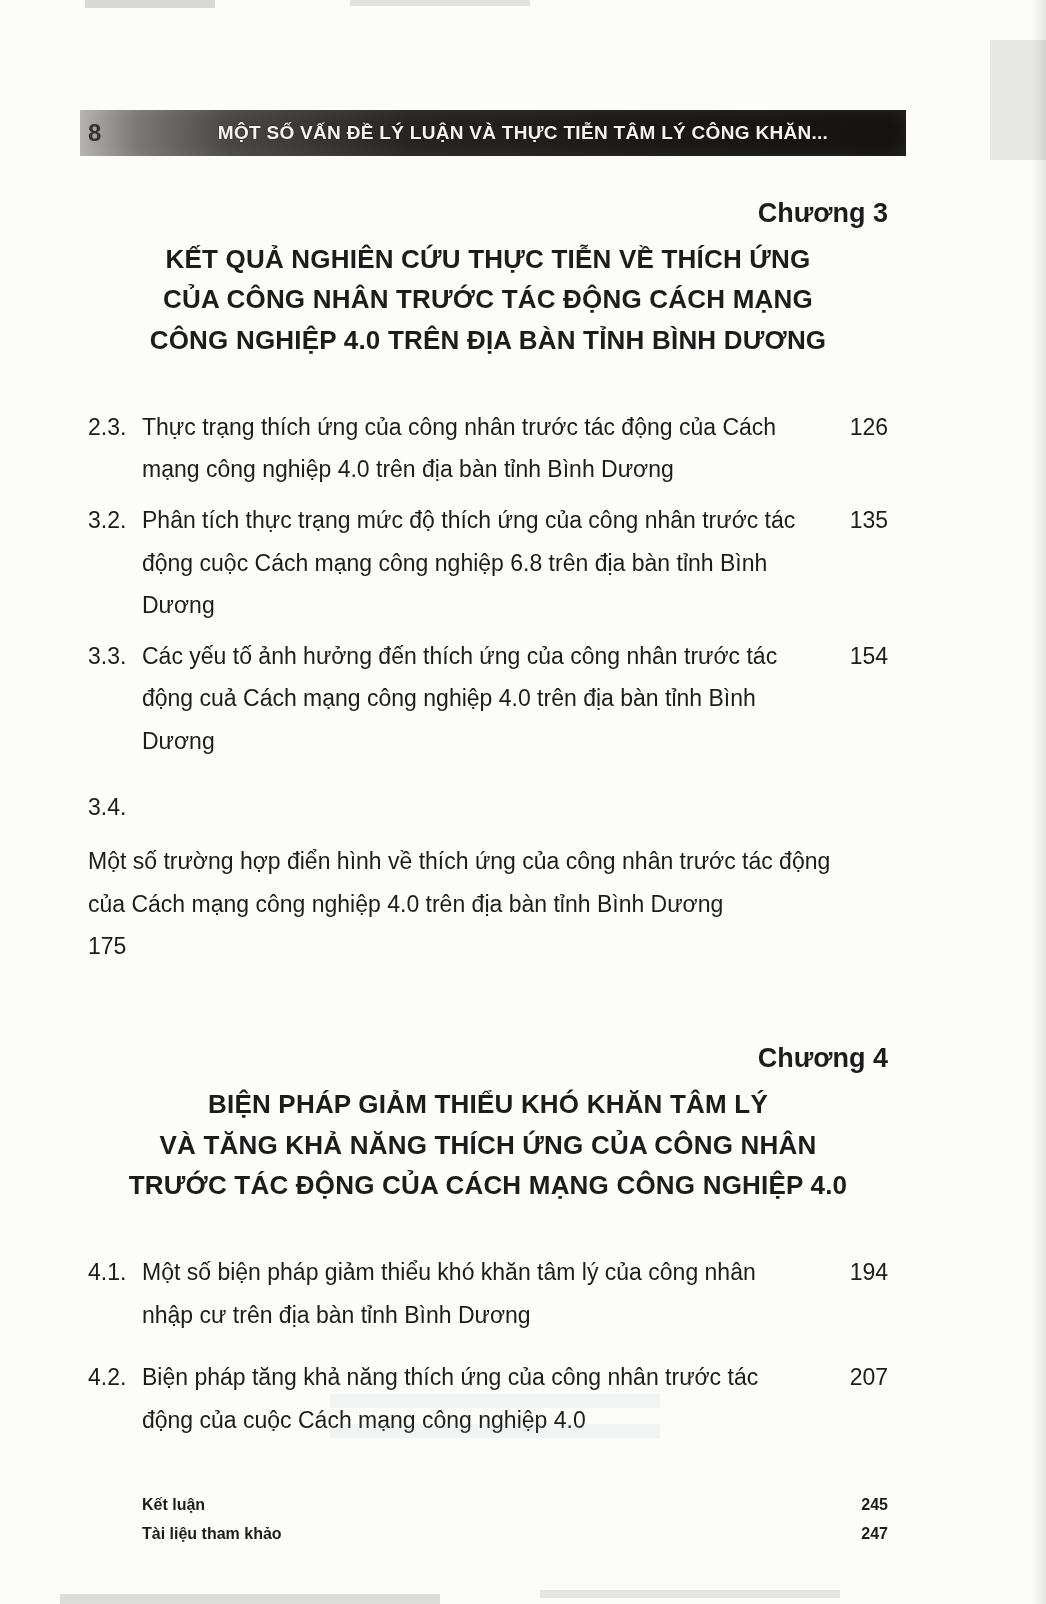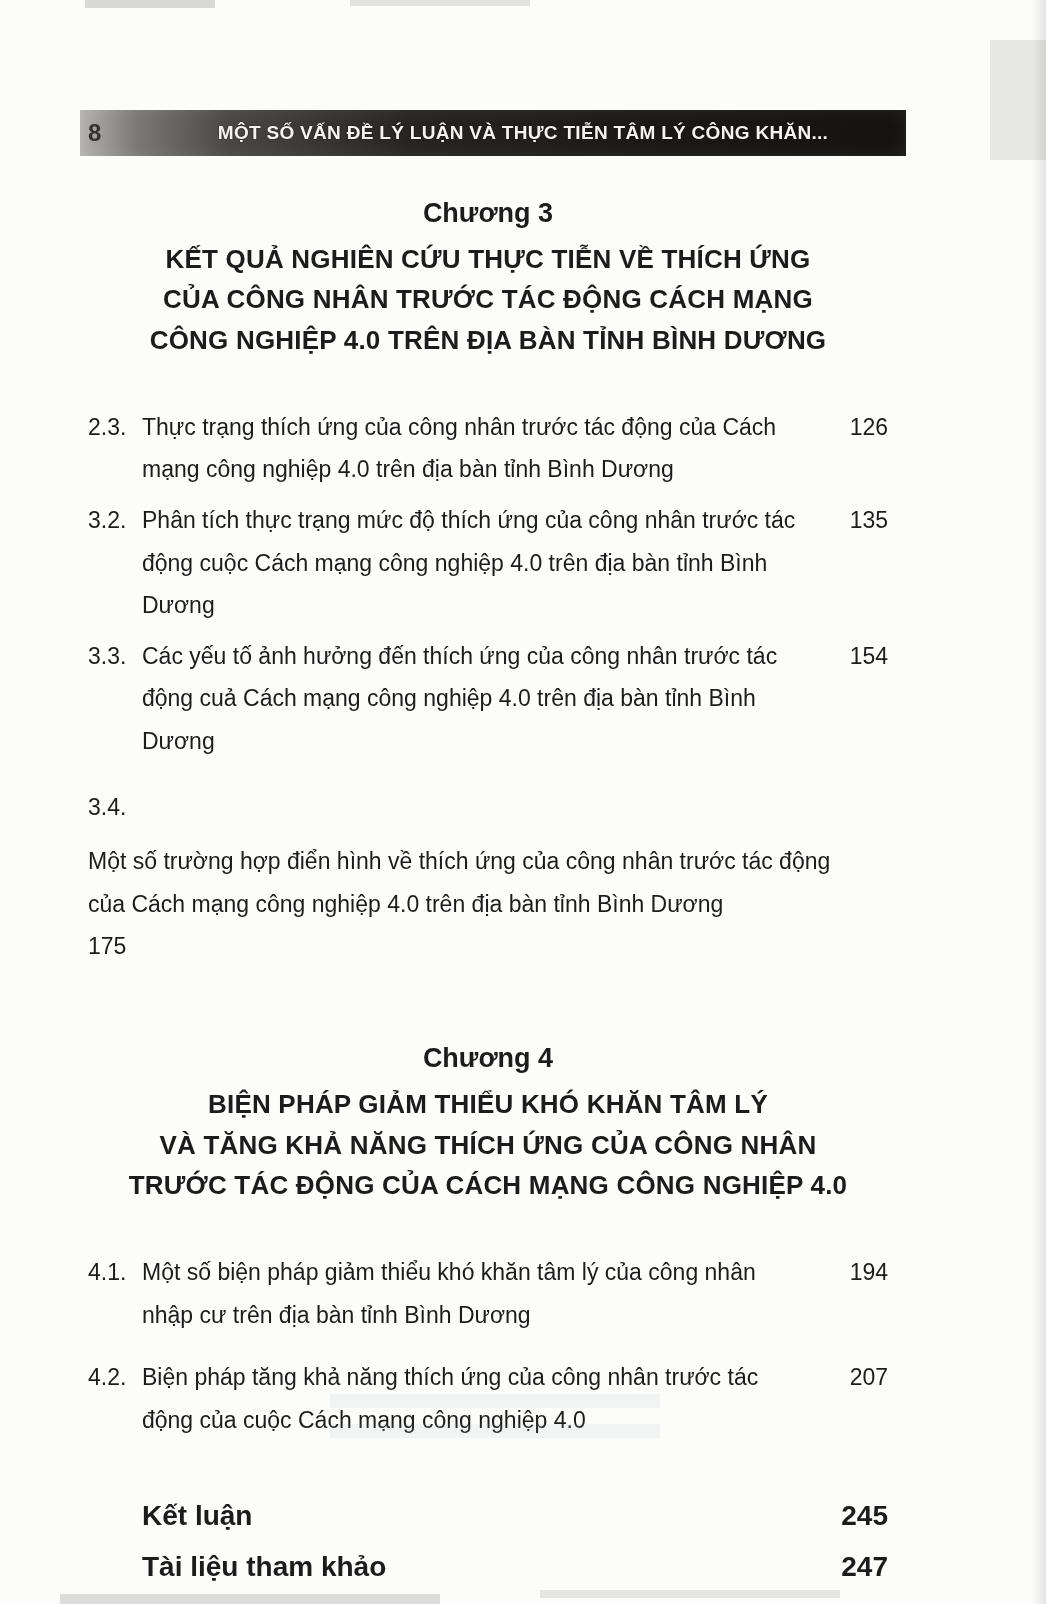--- a/index.html
+++ b/index.html
@@ -60,20 +60,21 @@
   .content {
     width: 800px;
     margin: 0 auto 0 88px;
   }
 
   .chapter-head { text-align: center; }
   .chapter-head .chap-label {
     font-size: 27px;
     font-weight: bold;
     margin-bottom: 10px;
+    text-align: right;
   }
   .chapter-head .chap-title-line {
     font-size: 26px;
     font-weight: bold;
     line-height: 1.55;
     letter-spacing: .2px;
   }
 
   .ch3-head { margin-top: 42px; }
   .ch4-head { margin-top: 58px; }
@@ -100,21 +101,21 @@
   }
   .toc-entry.spaced { margin-top: 24px; flex-direction: column; }
 
   .ch4-toc { }
   .ch4-toc .toc-entry { margin-bottom: 20px; }
 
   .footer-list { margin-top: 50px; }
   .footer-entry {
     display: flex;
     align-items: flex-start;
-    font-size: 28px;
+    font-size: 16px;
     font-weight: bold;
     line-height: 1.8;
   }
   .footer-entry .text { flex: 1; padding-left: 54px; }
   .footer-entry .pg { flex: 0 0 60px; text-align: right; }
 </style>
 </head>
 <body>
 
 <div class="page">
@@ -142,21 +143,21 @@
     </div>
 
     <div class="toc">
       <div class="toc-entry">
         <span class="num">2.3.</span>
         <span class="text">Thực trạng thích ứng của công nhân trước tác động của Cách mạng công nghiệp 4.0 trên địa bàn tỉnh Bình Dương</span>
         <span class="pg">126</span>
       </div>
       <div class="toc-entry">
         <span class="num">3.2.</span>
-        <span class="text">Phân tích thực trạng mức độ thích ứng của công nhân trước tác động cuộc Cách mạng công nghiệp 4.0 trên địa bàn tỉnh Bình Dương</span>
+        <span class="text">Phân tích thực trạng mức độ thích ứng của công nhân trước tác động cuộc Cách mạng công nghiệp 6.8 trên địa bàn tỉnh Bình Dương</span>
         <span class="pg">135</span>
       </div>
       <div class="toc-entry">
         <span class="num">3.3.</span>
         <span class="text">Các yếu tố ảnh hưởng đến thích ứng của công nhân trước tác động cuả Cách mạng công nghiệp 4.0 trên địa bàn tỉnh Bình Dương</span>
         <span class="pg">154</span>
       </div>
       <div class="toc-entry spaced">
         <span class="num">3.4.</span>
         <span class="text">Một số trường hợp điển hình về thích ứng của công nhân trước tác động của Cách mạng công nghiệp 4.0 trên địa bàn tỉnh Bình Dương</span>

